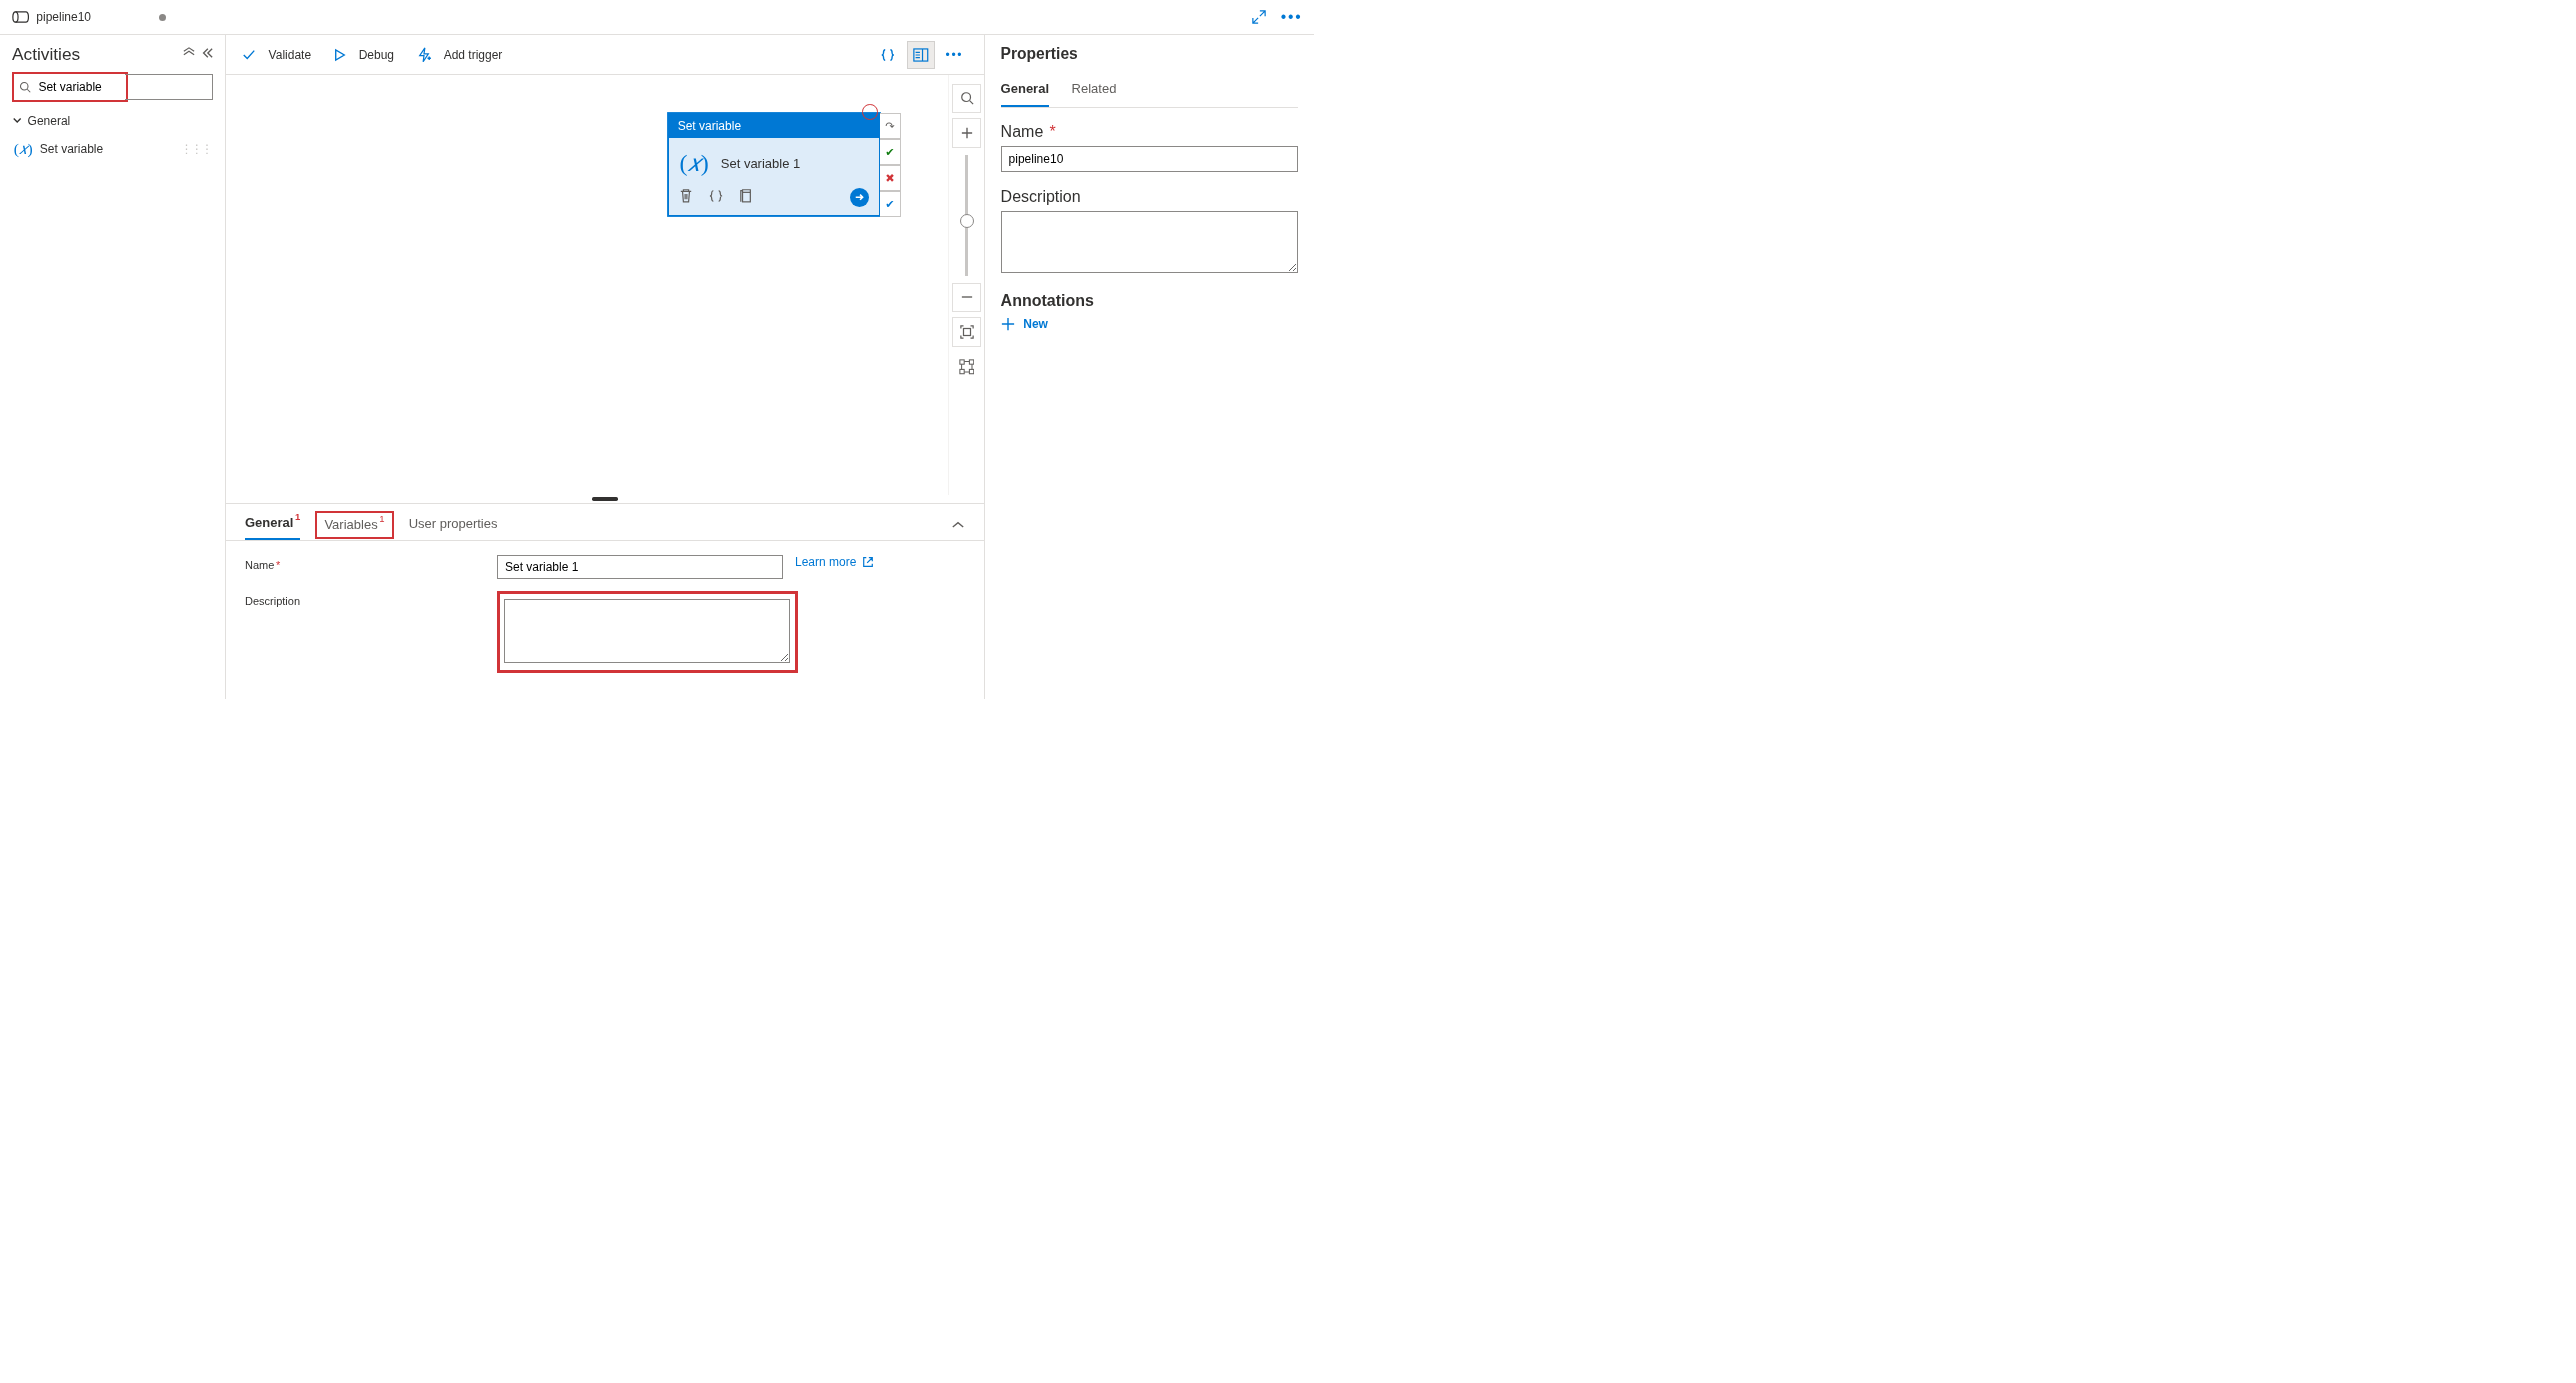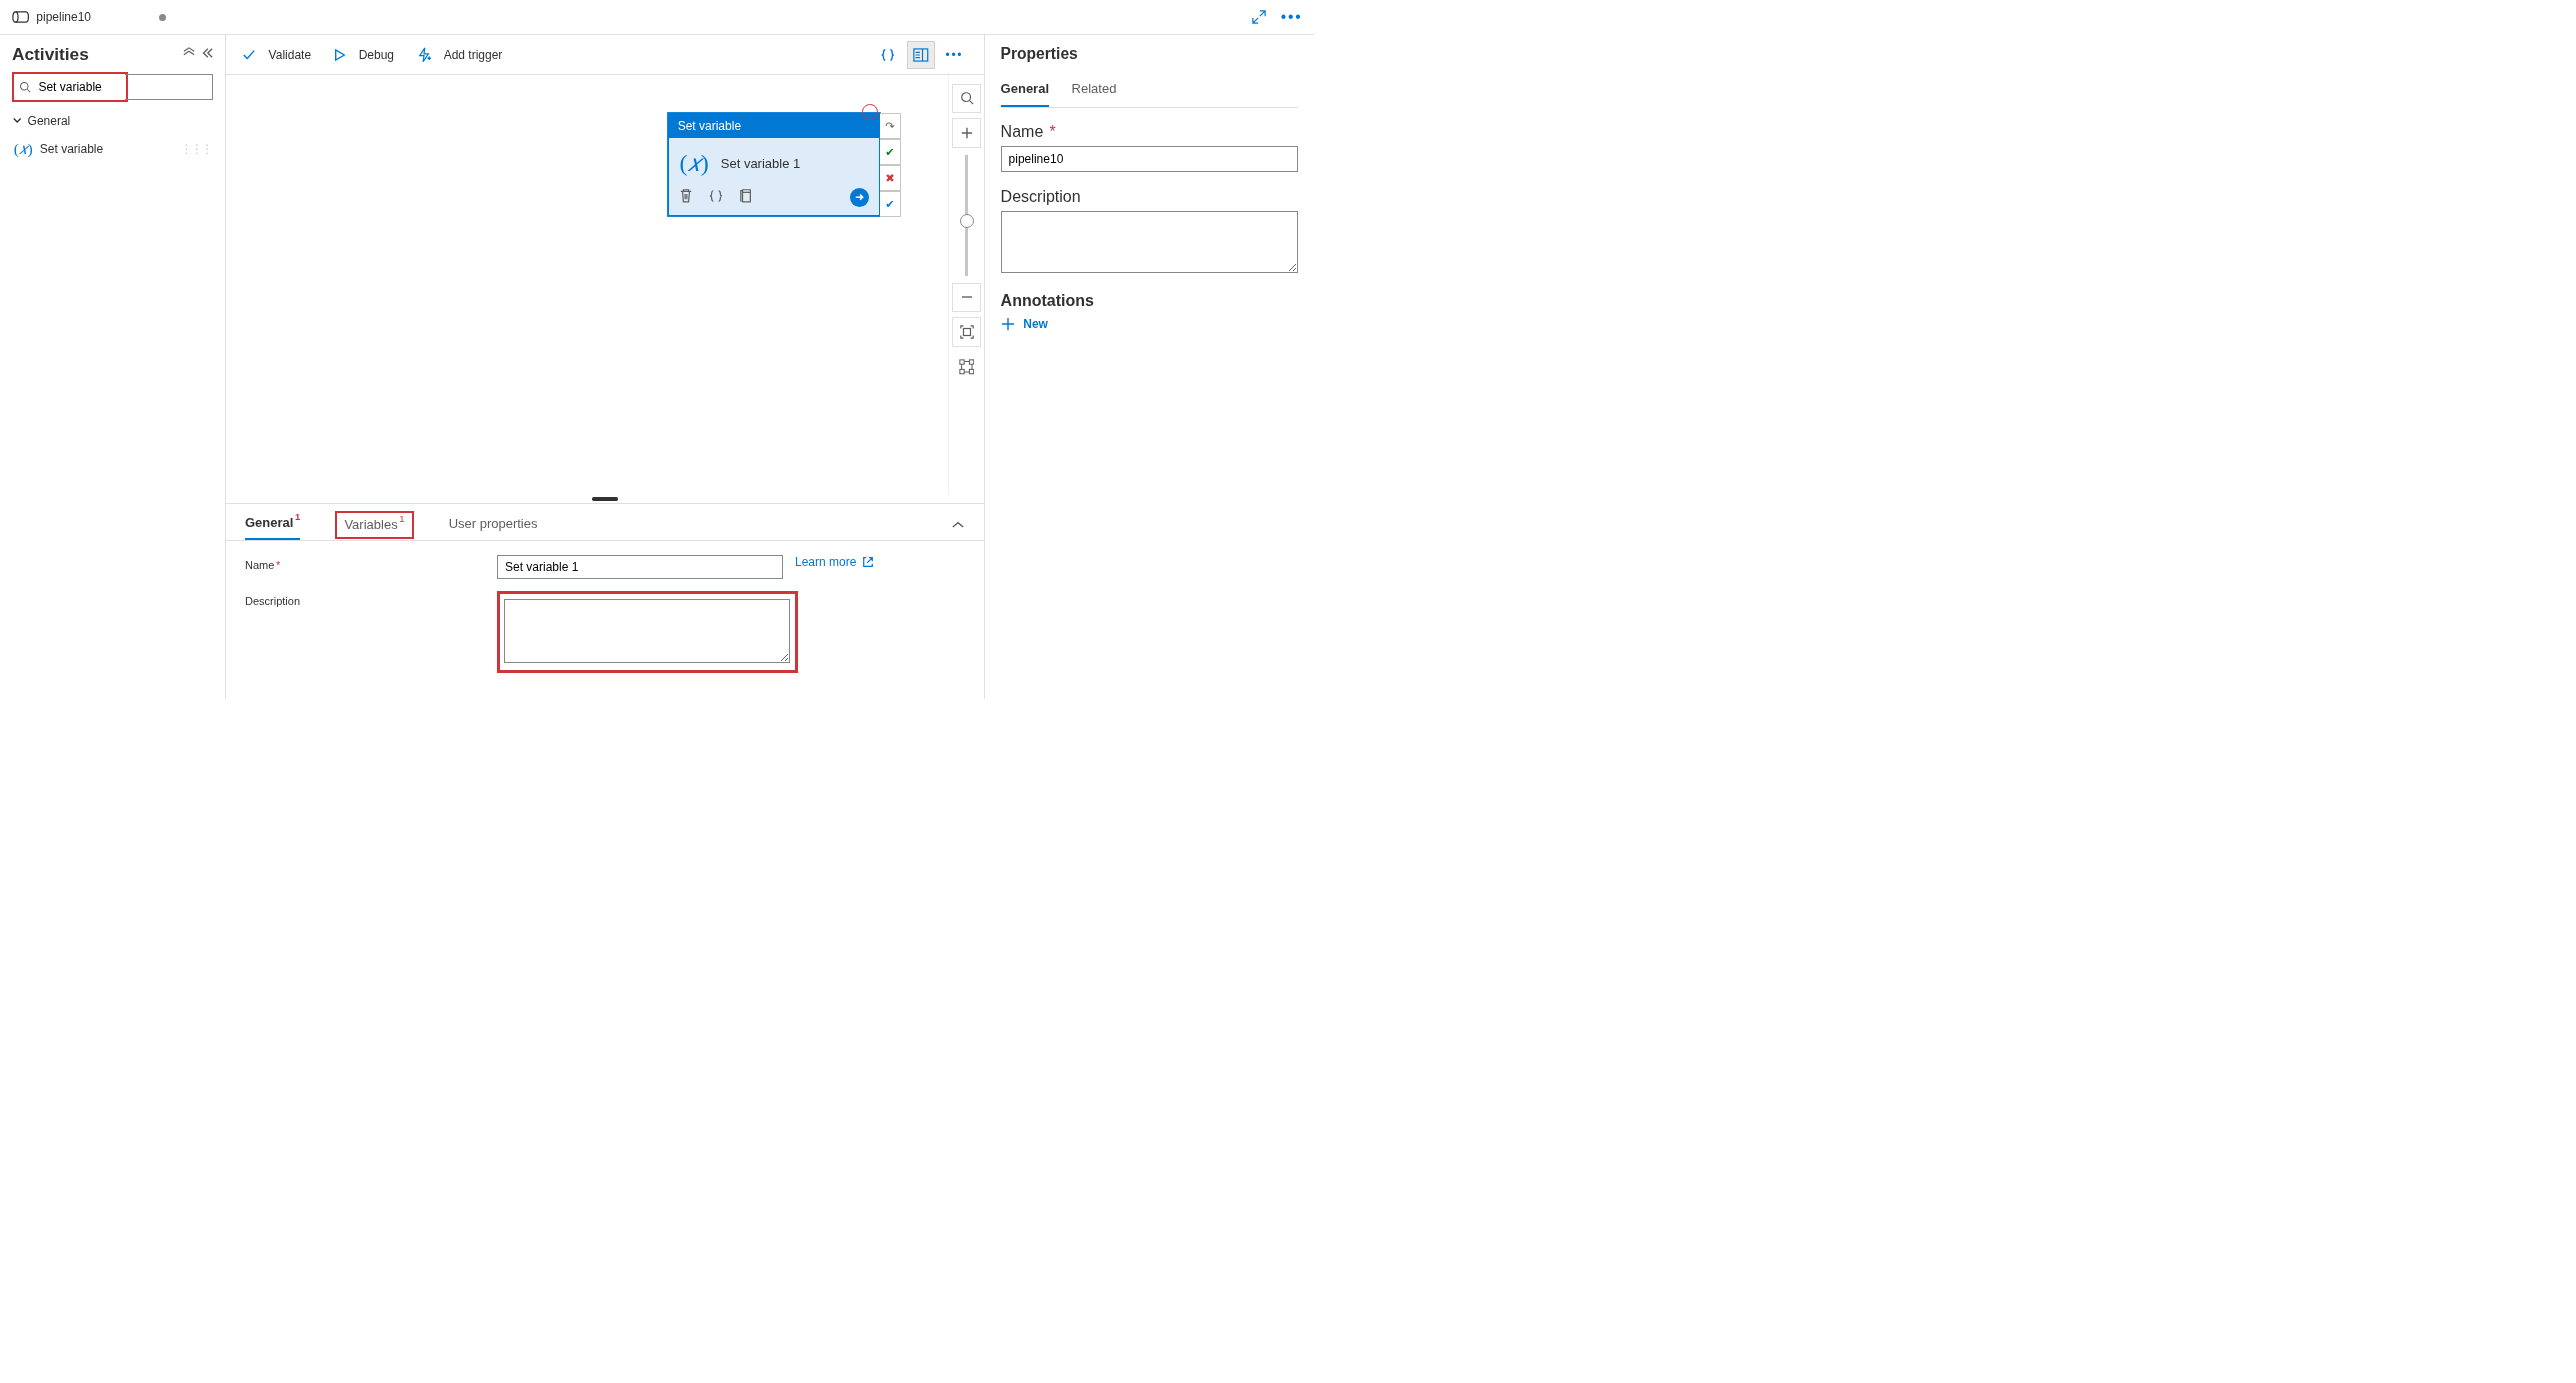--- a/index.html
+++ b/index.html
@@ -12,21 +12,21 @@
   .tab .pipe-icon svg { display:block; }
   .tab .dirty { width:7px; height:7px; background:#8a8886; border-radius:50%; margin-left:61px; }
   .tabbar .right { margin-left:auto; display:flex; align-items:center; gap:8.7px; padding-right:10.4px; }
   .tabbar .right .icon-btn { width:24px; height:24px; display:flex; align-items:center; justify-content:center; cursor:pointer; }
 
   .main { position:absolute; top:35px; bottom:0; left:0; right:0; display:flex; }
 
   
   .activities { width:226px; border-right:0.9px solid #e1dfdd; padding:8.7px 12px 0 12px; }
   .activities .hdr { display:flex; align-items:center; justify-content:space-between; margin-bottom:7px; }
-  .activities .hdr h2 { font-size:17.3px; font-weight:700; margin:0; }
+  .activities .hdr h2 { font-size:17.3px; font-weight:400; margin:0; }
   .activities .hdr .ctrls { display:flex; gap:5.2px; }
   .activities .hdr .ctrls span { font-size:12px; color:#605e5c; cursor:pointer; }
   .search-row { border:2.6px solid #d13438; width:116px; display:inline-block; }
   .search-wrap { display:flex; align-items:center; border:0.9px solid #8a8886; height:26px; padding:0 5.2px; width:194px; background:#fff; }
   .search-row .search-wrap { border:0.9px solid #8a8886; }
   .search-wrap svg { flex-shrink:0; }
   .search-wrap input { border:none; outline:none; font-size:12px; width:100%; margin-left:5.2px; background:transparent; }
   .activities .group { margin-top:12px; display:flex; align-items:center; gap:5.2px; cursor:pointer; }
   .activities .item { margin-top:8.7px; display:flex; align-items:center; gap:7px; padding:3.5px 1.7px; position:relative; }
   .activities .item .handle { margin-left:auto; color:#c8c6c4; letter-spacing:-1.7px; }
@@ -58,21 +58,21 @@
 
   .zoom-ctrl { width:36px; display:flex; flex-direction:column; align-items:center; padding-top:8.7px; gap:5.2px; border-left:0.9px solid #f3f2f1; }
   .zoom-ctrl .zbtn { width:29.5px; height:29.5px; border:0.9px solid #e1dfdd; display:flex; align-items:center; justify-content:center; background:#fff; cursor:pointer; }
   .zoom-ctrl .track { width:3.5px; background:#c8c6c4; height:121px; position:relative; margin:1.7px 0; }
   .zoom-ctrl .thumb { width:14px; height:14px; border:1.7px solid #8a8886; border-radius:50%; background:#fff; position:absolute; left:-5.2px; top:59px; }
 
   
   .drag-handle { height:8.7px; display:flex; align-items:center; justify-content:center; }
   .drag-handle .bar { width:26px; height:3.5px; background:#323130; border-radius:1.7px; }
   .bottom { border-top:0.9px solid #e1dfdd; }
-  .btabs { display:flex; align-items:center; gap:35px; padding:5.2px 19px 0 19px; border-bottom:0.9px solid #e1dfdd; position:relative;justify-content:space-between; }
+  .btabs { display:flex; align-items:center; gap:15px; padding:5.2px 19px 0 19px; border-bottom:0.9px solid #e1dfdd; position:relative;justify-content:space-between; }
   .btab { padding:5.2px 0 8.7px 0; position:relative; cursor:pointer; font-size:13px; color:#605e5c; }
   .btab.active { color:#323130; font-weight:600; border-bottom:2.6px solid #0078d4; }
   .btab .sup { color:#d13438; font-size:9.5px; position:relative; top:-7px; margin-left:1.7px; }
   .btab.boxed { border:2.6px solid #d13438; padding:3.5px 7px 5.2px 7px; }
   .btabs .collapse { margin-left:auto; font-size:14px; color:#605e5c; cursor:pointer; }
   .bcontent { padding:14px 19px; }
   .form-row { display:flex; align-items:flex-start; margin-bottom:12px; }
   .form-row label { width:252px; font-size:11px; padding-top:3.5px; }
   .req { color:#d13438; margin-left:1.7px; }
   .form-row input[type=text] { width:286px; height:24px; border:0.9px solid #8a8886; padding:0 7px; font-size:12px; }

